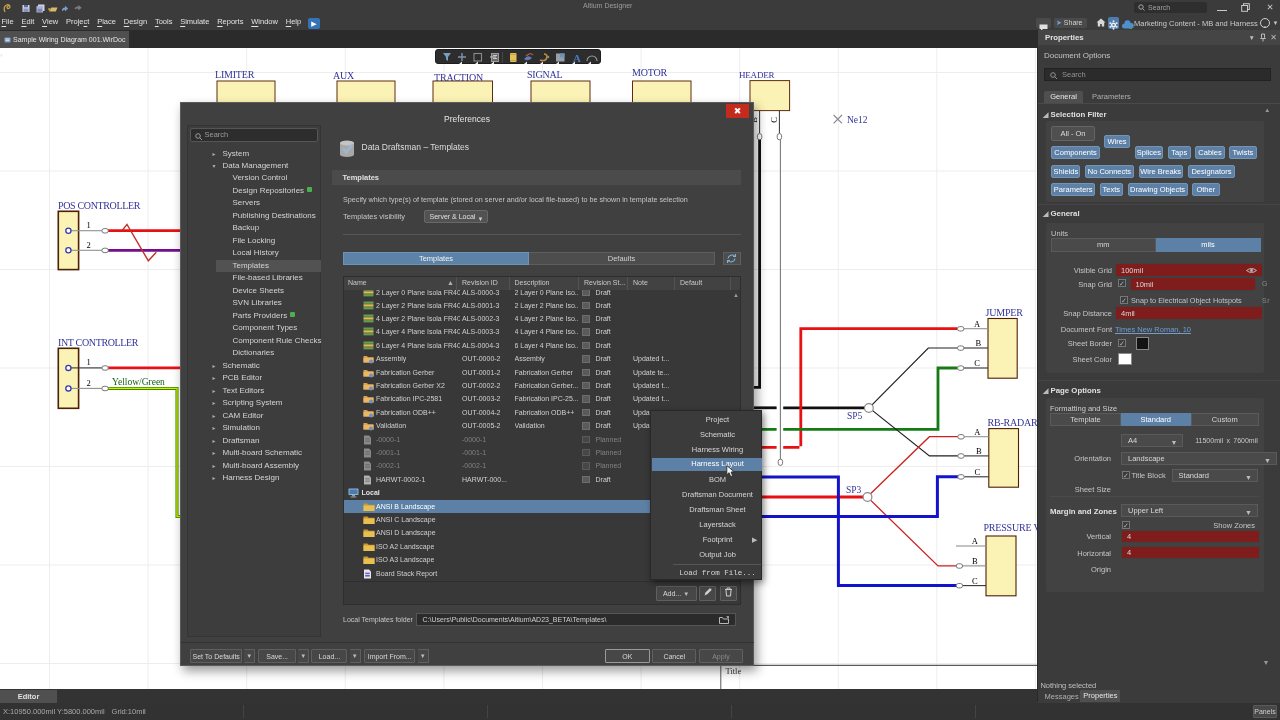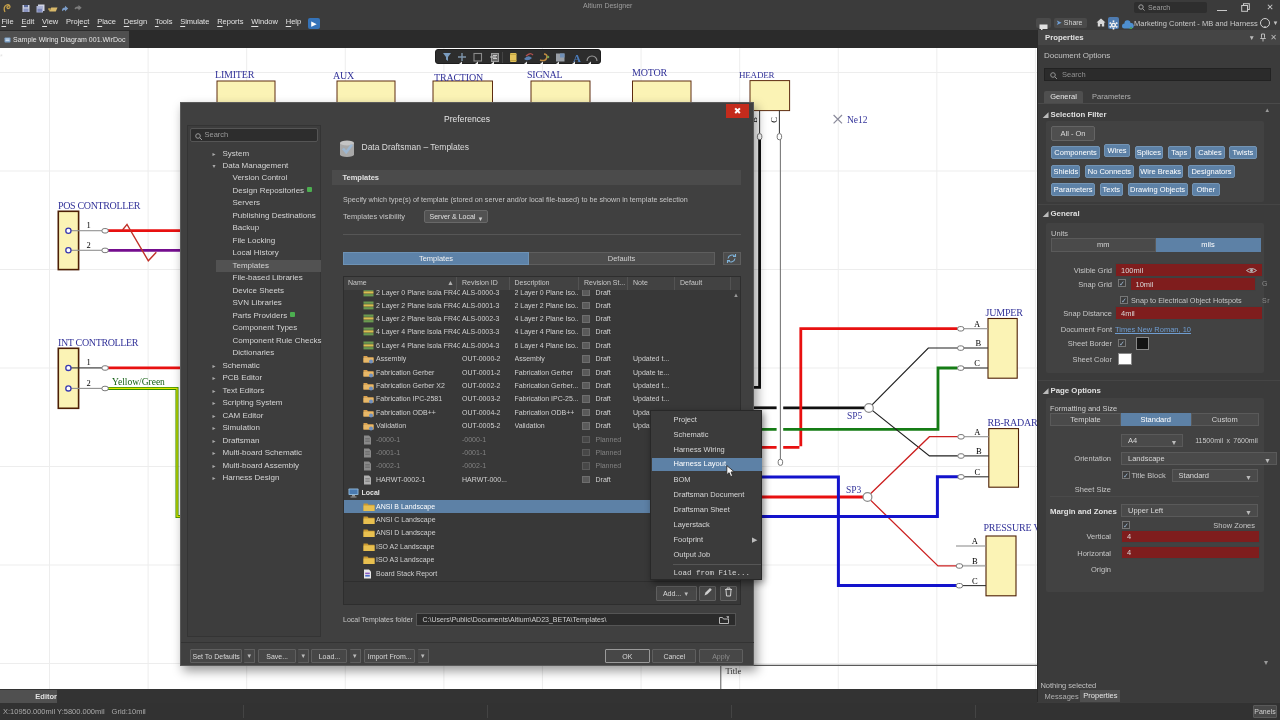--- a/index.html
+++ b/index.html
@@ -51,34 +51,34 @@
 .ricon{position:absolute;left:19px;top:2px;}
 .ricon0{left:4px;}
 .planned{color:#828282;}
 .planned .cb{background:#474747;border-color:#5a5a5a;}
 .selrow{background:#5d81a6;color:#fff;}
 
 .dlgbtn{position:absolute;background:#474747;border:1px solid #5f5f5f;color:#d8d8d8;text-align:center;font-size:7px;border-radius:1px;white-space:nowrap;}
 .drop{position:absolute;background:#474747;border:1px solid #5f5f5f;border-left:none;color:#bbb;text-align:center;font-size:6px;border-radius:1px;}
 
 #ctxmenu{left:649.5px;top:410.3px;width:112.5px;height:170px;background:#3b3b3b;border:1px solid #282828;box-shadow:2px 3px 7px rgba(0,0,0,.45);}
-.mi{position:absolute;left:1px;width:110px;height:15px;line-height:15px;padding-left:22px;font-size:7.5px;color:#d6d6d6;white-space:nowrap;}
+.mi{position:absolute;left:1px;width:110px;height:15px;line-height:15px;padding-left:22px;font-size:7.5px;color:#d6d6d6;white-space:nowrap;text-align:center;}
 .mihl{background:#5d81a6;color:#fff;}
 
 #props{left:1037px;top:30px;width:243px;height:672px;background:#3b3b3b;border-left:1px solid #2a2a2a;color:#cfcfcf;font-size:7.5px;}
 #propshead{left:0;top:0;width:243px;height:14.5px;background:#454545;}
 .plabel{position:absolute;text-align:right;color:#c6c6c6;font-size:7.5px;}
 .pfield{position:absolute;background:#7f1d1d;border:1px solid #404040;color:#d8d8d8;font-size:7.5px;padding-left:5px;}
 .pdrop{position:absolute;background:#4a4a4a;border:1px solid #5a5a5a;color:#d8d8d8;font-size:7.5px;padding-left:6px;}
 .pdrop .dar{position:absolute;right:5px;top:0;font-size:7px;color:#bbb;}
 .chip{position:absolute;background:#5d81a6;border:1px solid #7394b4;border-radius:2px;color:#fff;font-size:7.5px;text-align:center;}
 .pcheck{position:absolute;width:8px;height:8px;background:#3c3c3c;border:1px solid #777;color:#9db7d1;font-size:7px;line-height:8px;text-align:center;}
 
 #editorstrip{left:0;top:689px;width:1037px;height:14px;background:#333;}
-#editortab{left:0;top:689.5px;width:57px;height:13.5px;background:#505050;color:#e2e2e2;font-size:7.5px;font-weight:bold;line-height:13.5px;text-align:right;}
+#editortab{left:0;top:689.5px;width:57px;height:13.5px;background:#505050;color:#e2e2e2;font-size:7.5px;font-weight:bold;line-height:13.5px;text-align:center;}
 #bottombar{left:0;top:703px;width:1280px;height:17px;background:#323232;color:#a9a9a9;font-size:7.5px;line-height:17px;}
 </style></head>
 <body>
 <div id="stage">
 
 <div id="canvas" class="abs"></div>
 <svg id="schsvg" class="abs" style="left:0;top:48px;" width="1037" height="641" viewBox="0 48 1037 641">
 <g font-family="Liberation Serif, serif">
 
 <g fill="#fbf3b5" stroke="#5e2c10" stroke-width="1">
@@ -687,21 +687,21 @@
  <div class="abs" style="left:6px;top:60.6px;width:39px;height:12px;background:#4f4f4f;border-radius:2px 2px 0 0;color:#e8e8e8;font-size:7.5px;text-align:center;line-height:12px;">General</div>
  <div class="abs" style="left:47px;top:60.6px;width:53px;height:12px;color:#b0b0b0;font-size:7.5px;text-align:center;line-height:12px;">Parameters</div>
  <div class="abs" style="left:0;top:72.6px;width:243px;height:1px;background:#4a4a4a;"></div>
  <div class="abs" style="left:5px;top:80px;font-weight:bold;font-size:7.8px;color:#e0e0e0;"><span style="font-size:7px;color:#bbb;">◢</span> Selection Filter</div>
  <div class="abs" style="right:11px;top:76px;font-size:7px;color:#999;">▴</div>
  <div class="abs" style="left:8px;top:90.5px;width:218px;height:81.5px;background:#424242;border-radius:2px;"></div>
  <div class="abs" style="left:8px;top:193.3px;width:218px;height:150px;background:#424242;border-radius:2px;"></div>
  <div class="abs" style="left:8px;top:368px;width:218px;height:194px;background:#424242;border-radius:2px;"></div>
  <div class="abs" style="left:13px;top:96.4px;width:44px;height:14.6px;background:#4f4f4f;border:1px solid #646464;border-radius:2px;color:#dadada;font-size:7.5px;text-align:center;line-height:13px;">All - On</div>
  <div class="chip" style="left:13.3px;top:116.3px;width:48.6px;height:13px;line-height:12px;">Components</div>
- <div class="chip" style="left:65.7px;top:114px;width:26.7px;height:13px;line-height:12px;">Wires</div>
+ <div class="chip" style="left:65.7px;top:105px;width:26.7px;height:13px;line-height:12px;">Wires</div>
  <div class="chip" style="left:96.6px;top:116.3px;width:28.6px;height:13px;line-height:12px;">Splices</div>
  <div class="chip" style="left:129.6px;top:116.3px;width:23.4px;height:13px;line-height:12px;">Taps</div>
  <div class="chip" style="left:157.2px;top:116.3px;width:29.6px;height:13px;line-height:12px;">Cables</div>
  <div class="chip" style="left:191.1px;top:116.3px;width:27.5px;height:13px;line-height:12px;">Twists</div>
  <div class="chip" style="left:13.3px;top:134.6px;width:29.2px;height:13px;line-height:12px;">Shields</div>
  <div class="chip" style="left:46.7px;top:134.6px;width:49.5px;height:13px;line-height:12px;">No Connects</div>
  <div class="chip" style="left:100.6px;top:134.6px;width:44.2px;height:13px;line-height:12px;">Wire Breaks</div>
  <div class="chip" style="left:149.6px;top:134.6px;width:47.6px;height:13px;line-height:12px;">Designators</div>
  <div class="chip" style="left:13.3px;top:152.7px;width:43.8px;height:13px;line-height:12px;">Parameters</div>
  <div class="chip" style="left:61.5px;top:152.7px;width:23.7px;height:13px;line-height:12px;">Texts</div>

